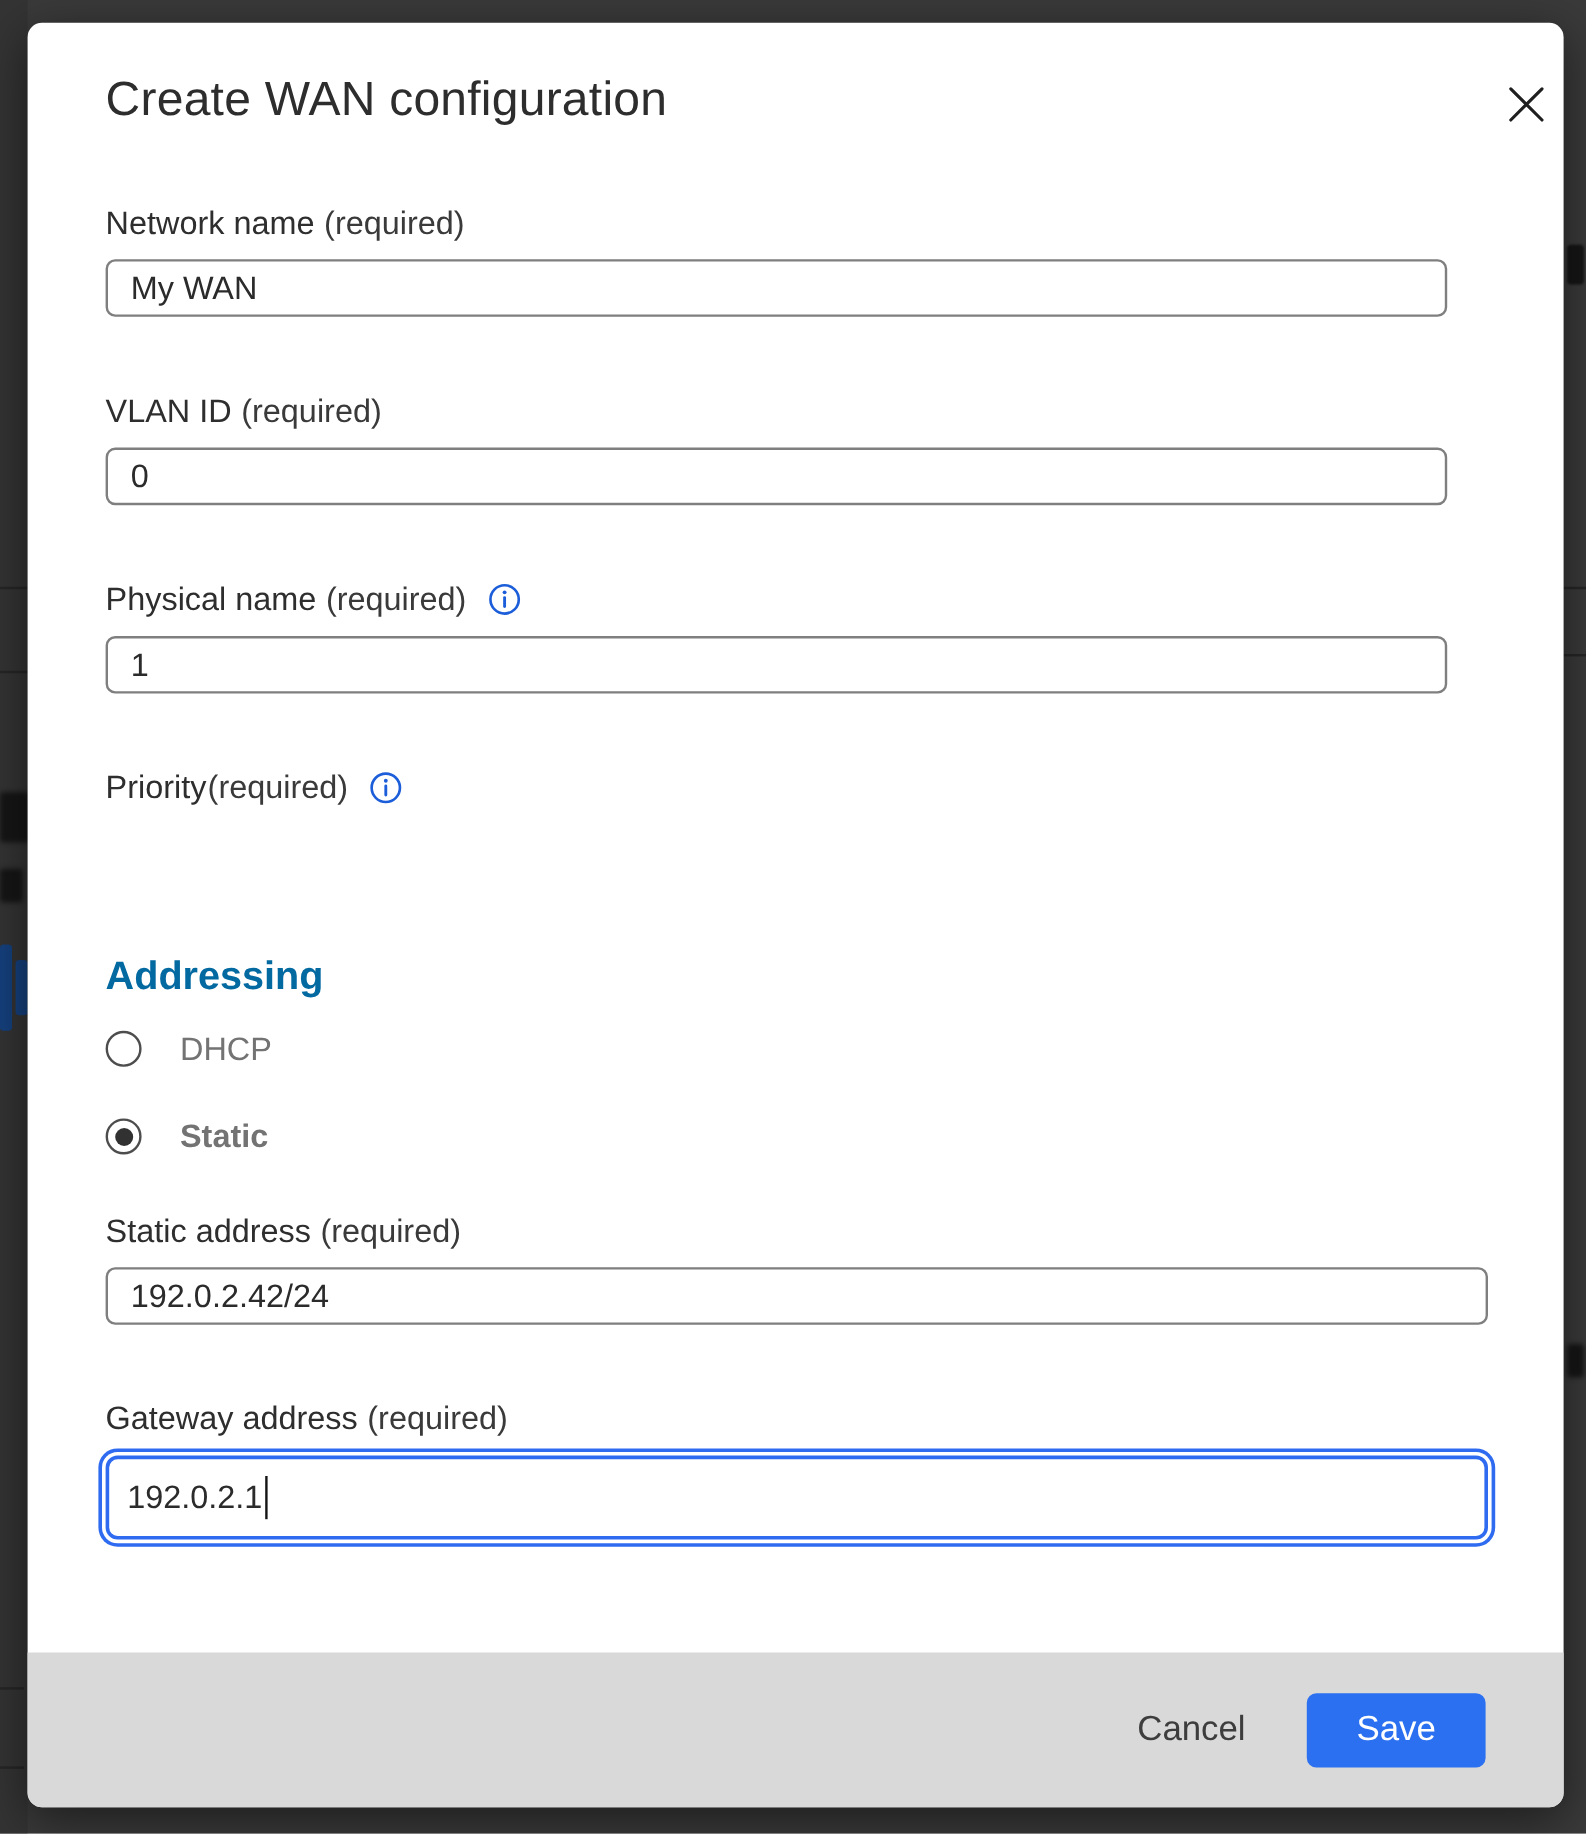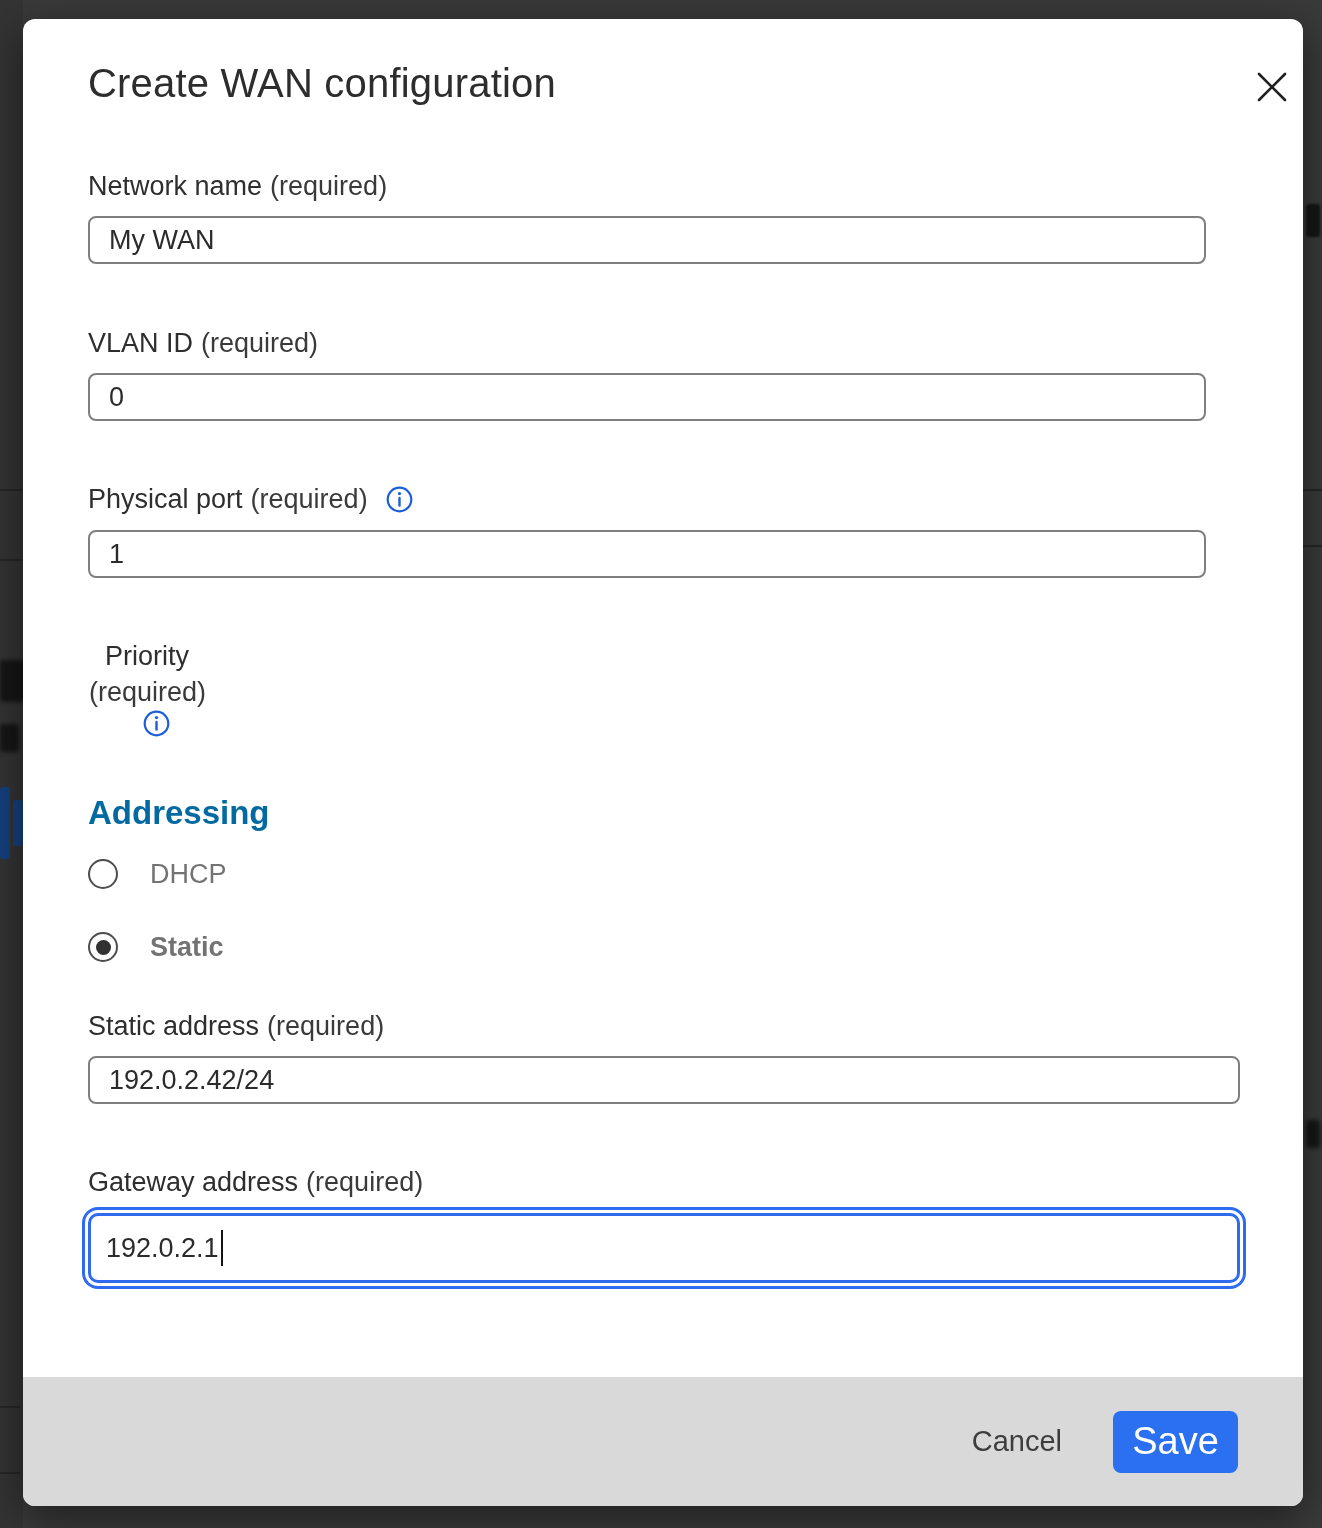--- a/index.html
+++ b/index.html
@@ -73,22 +73,22 @@
     background:#d9d9d9; border-radius:0 0 12px 12px;
     display:flex; align-items:center; justify-content:flex-end;
     padding-right:65px;
   }
   .cancel-btn {
     position:static; background:none; border:none; cursor:pointer;
     font-family:"Liberation Sans", sans-serif;
     font-size:29px; color:#3d3d3d; margin-right:49px; padding:6px 2px;
   }
   .save-btn {
-    position:static; width:125px; height:62px; border:none; border-radius:8px;
-    background:#2b70f0; color:#ffffff; font-size:38px; cursor:pointer;
+    position:static; width:149px; height:62px; border:none; border-radius:8px;
+    background:#2b70f0; color:#ffffff; font-size:29px; cursor:pointer;
     font-family:"Liberation Sans", sans-serif;
   }
 </style>
 </head>
 <body>
 
 <div class="bg-strip-left"></div>
 <div class="bg-line" style="left:0;top:489px;width:23px;"></div>
 <div class="bg-line" style="left:0;top:559px;width:23px;"></div>
 <div class="bg-line" style="left:0;top:1406px;width:20px;"></div>
@@ -121,33 +121,33 @@
   </div>
   <input class="field w-narrow" style="top: 197px;" type="text" value="My WAN">
 
   <div class="label-row" style="top:306px;">
     <span class="lbl-strong">VLAN ID</span>
     <span class="lbl-req">(required)</span>
   </div>
   <input class="field w-narrow" style="top: 354px;" type="text" value="0">
 
   <div class="label-row" style="top:462px;">
-    <span class="lbl-strong">Physical port</span>
+    <span class="lbl-strong">Physical name</span>
     <span class="lbl-req">(required)</span>
     <span class="info-wrap">
       <svg width="27" height="27" viewBox="0 0 27 27">
         <circle cx="13.5" cy="13.5" r="11.8" fill="none" stroke="#1c5ed9" stroke-width="2.2"></circle>
         <line x1="13.5" y1="12" x2="13.5" y2="19.5" stroke="#1c5ed9" stroke-width="2.4" stroke-linecap="round"></line>
         <circle cx="13.5" cy="7.6" r="1.6" fill="#1c5ed9"></circle>
       </svg>
     </span>
   </div>
   <input class="field w-narrow" style="top: 511px;" type="text" value="1">
 
-  <div class="label-row no-space" style="top:619px;flex-direction:column;">
+  <div class="label-row no-space" style="top:619px;">
     <span class="lbl-strong">Priority</span>
     <span class="lbl-req">(required)</span>
     <span class="info-wrap">
       <svg width="27" height="27" viewBox="0 0 27 27">
         <circle cx="13.5" cy="13.5" r="11.8" fill="none" stroke="#1c5ed9" stroke-width="2.2"></circle>
         <line x1="13.5" y1="12" x2="13.5" y2="19.5" stroke="#1c5ed9" stroke-width="2.4" stroke-linecap="round"></line>
         <circle cx="13.5" cy="7.6" r="1.6" fill="#1c5ed9"></circle>
       </svg>
     </span>
   </div>

